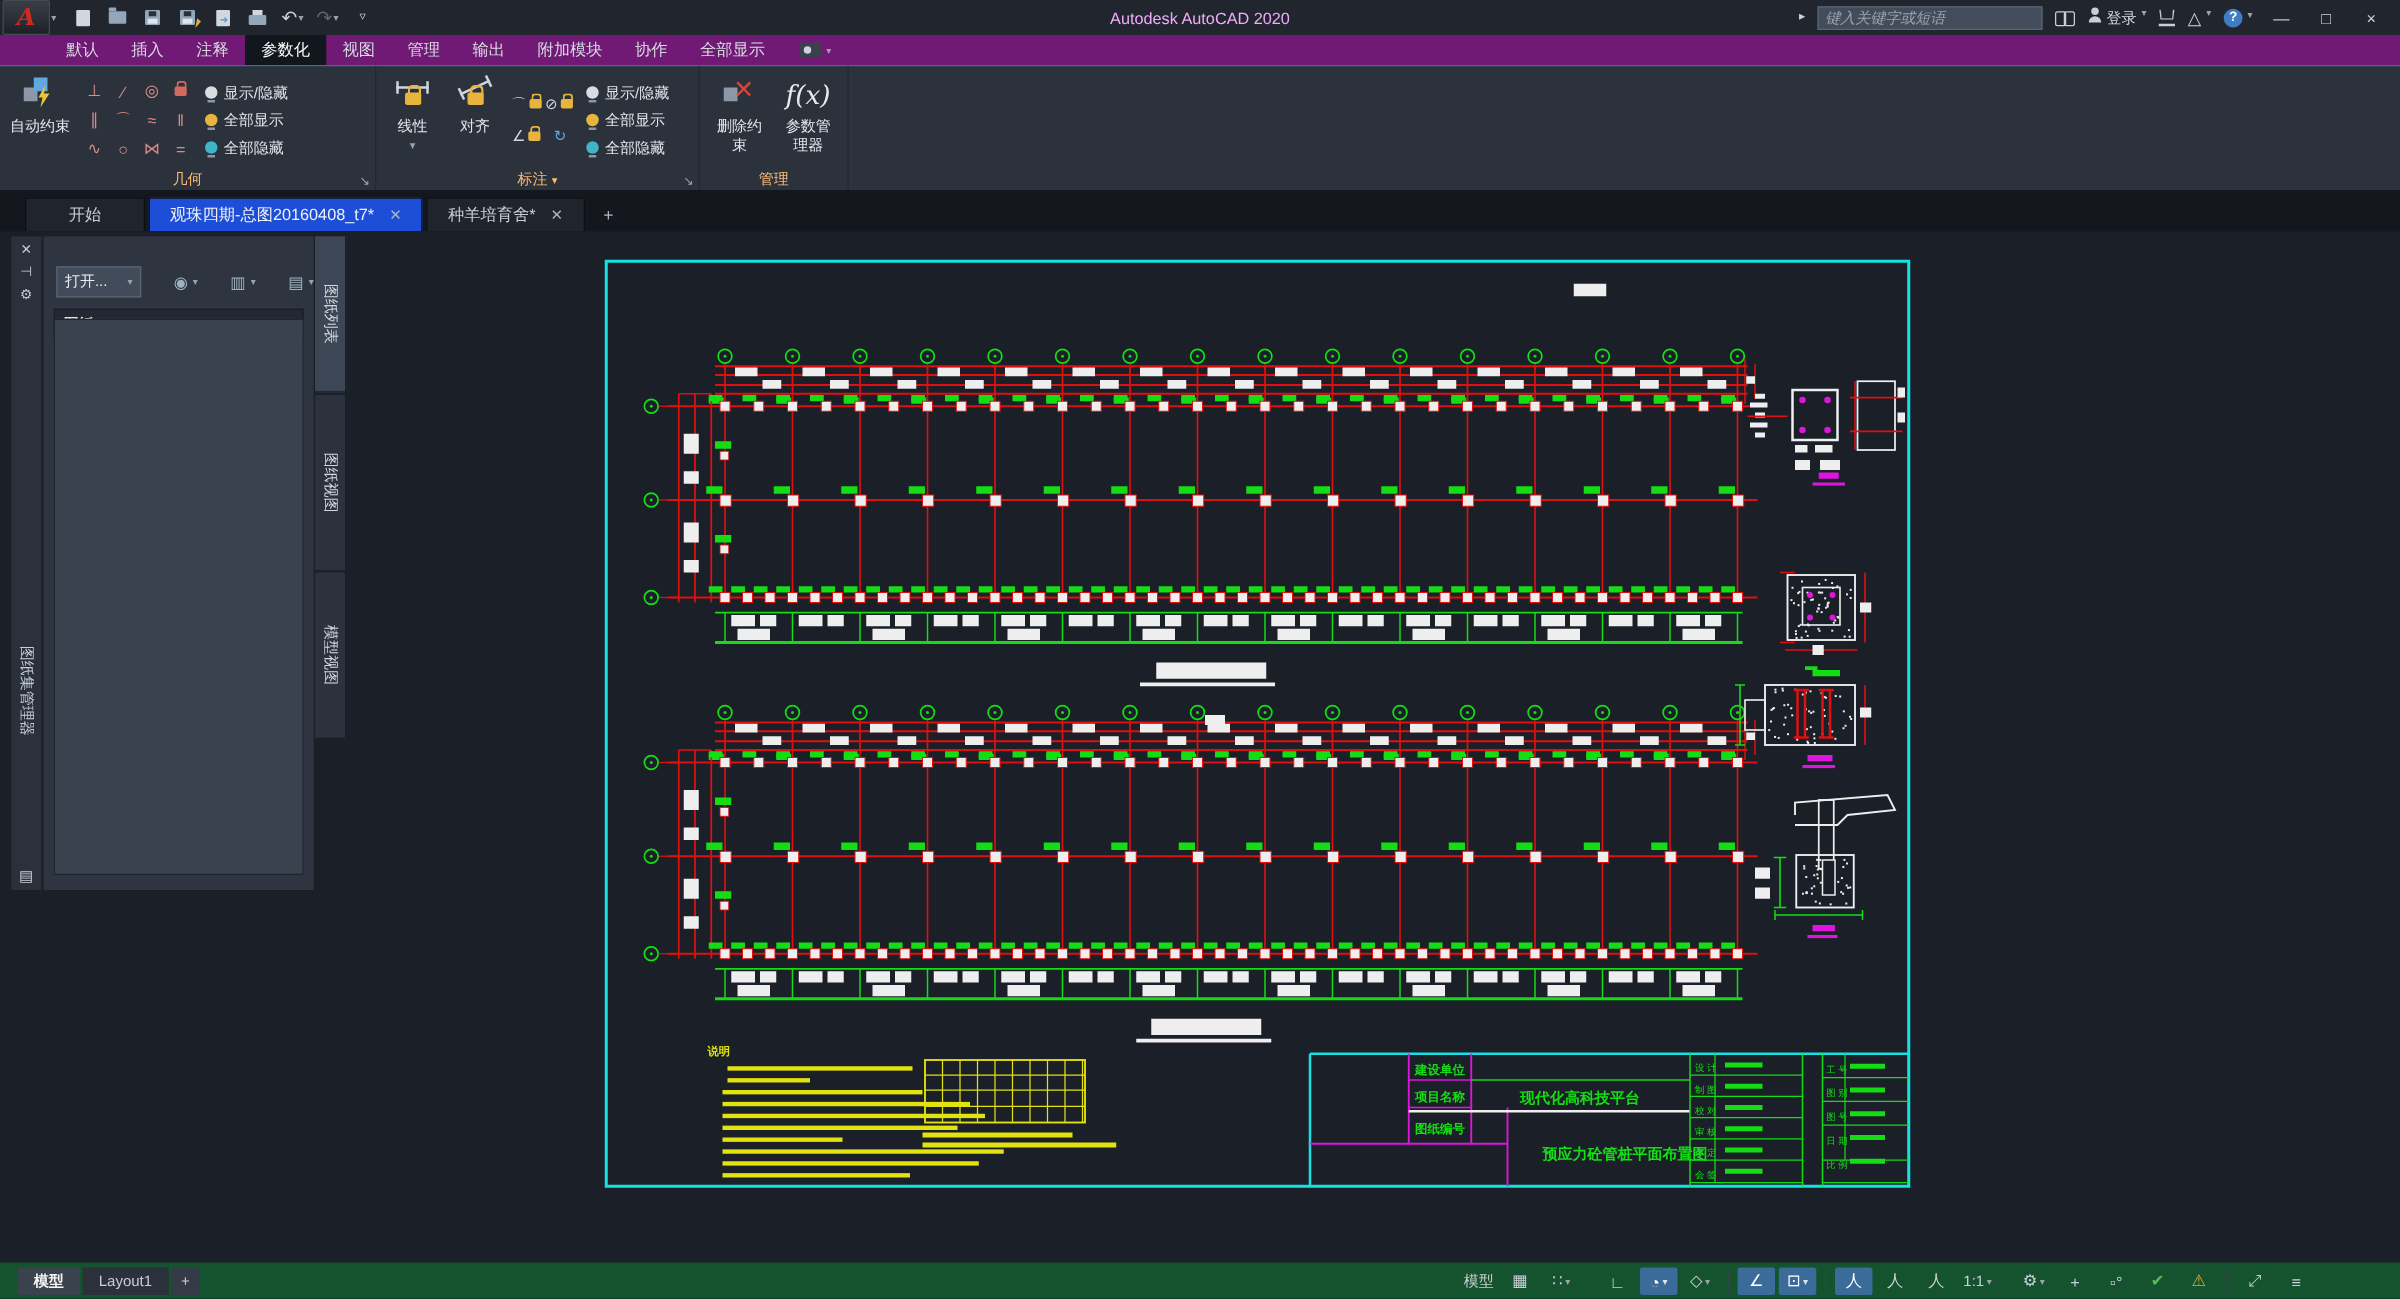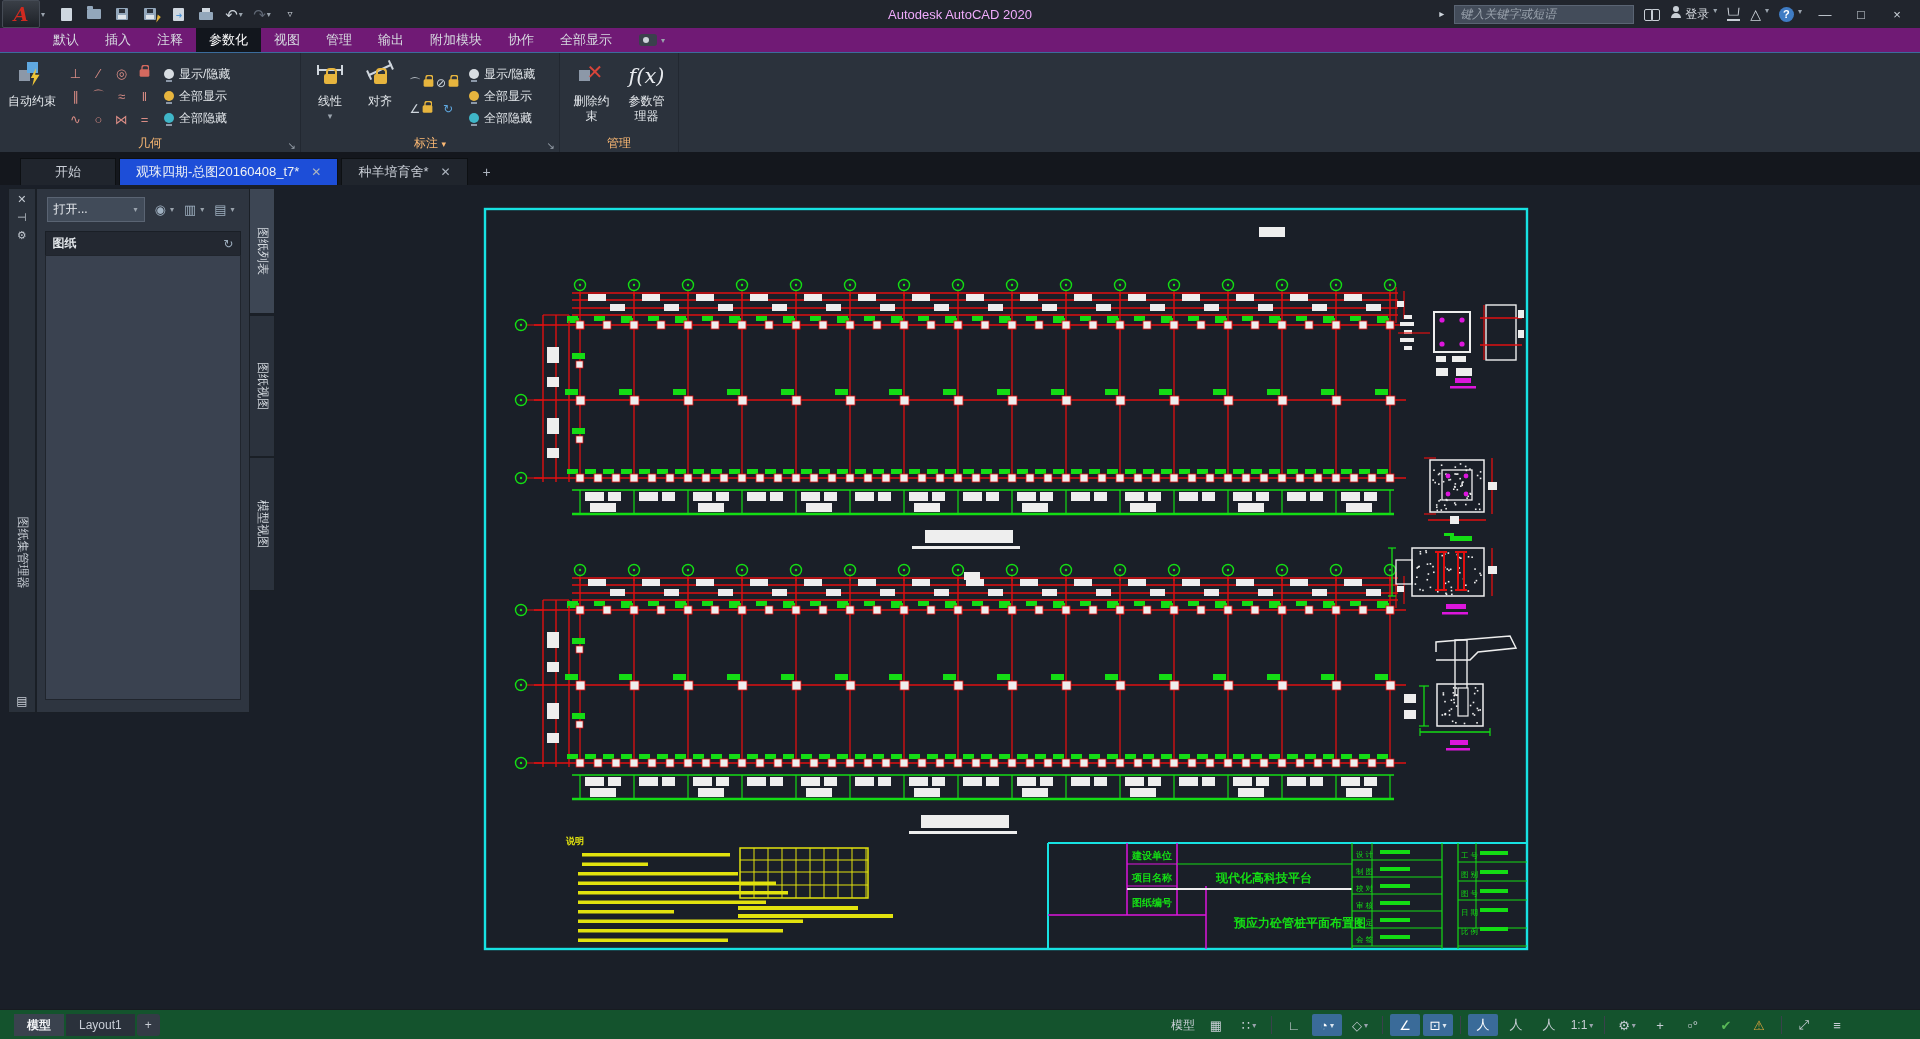--- a/index.html
+++ b/index.html
@@ -108,21 +108,21 @@
 
   
   #palette{position:absolute;left:8px;top:3px;width:266px;height:525px;display:flex;}
   #pal-strip{width:26px;background:#2a313b;border:1px solid #1a1f26;display:flex;flex-direction:column;align-items:center;
              padding-top:4px;position:relative;}
   #pal-strip .ic{font-size:11px;color:#c3c9d1;height:18px;}
   #pal-title{position:absolute;left:50%;top:355px;transform:translateX(-50%) rotate(90deg);transform-origin:center;
              white-space:nowrap;font-size:12px;color:#c9cfd6;}
   #pal-brand{position:absolute;bottom:4px;font-size:12px;color:#c9cfd6;}
   #pal-body{width:216px;background:#2e3540;border:1px solid #1a1f26;position:relative;}
-  #pal-toolbar{display:flex;align-items:center;gap:10px;padding:8px 0 0 10px;}
+  #pal-toolbar{display:flex;align-items:center;gap:26px;padding:24px 0 0 10px;}
   #pal-combo{width:84px;height:23px;background:#414b59;border:1px solid #5a6473;display:flex;align-items:center;
              justify-content:space-between;padding:0 6px;font-size:12px;color:#e8ebef;}
   .pal-ic{display:flex;align-items:center;gap:3px;color:#9fb0c0;font-size:13px;}
   #pal-sheets-hdr{margin:9px 8px 0 8px;height:23px;background:#232831;border:1px solid #1a1f26;
                   display:flex;align-items:center;justify-content:space-between;padding:0 7px;
                   font-size:12px;font-weight:bold;color:#e2e6ea;}
   #pal-list{position:absolute;left:8px;right:8px;top:66px;bottom:12px;background:#3a4250;border:1px solid #20252d;}
   #pal-tabs{width:24px;position:relative;}
   .side-tab{position:absolute;left:0;width:24px;background:#2b323d;border:1px solid #1a1f26;border-left:none;}
   .side-tab.active{background:#3d4654;}

